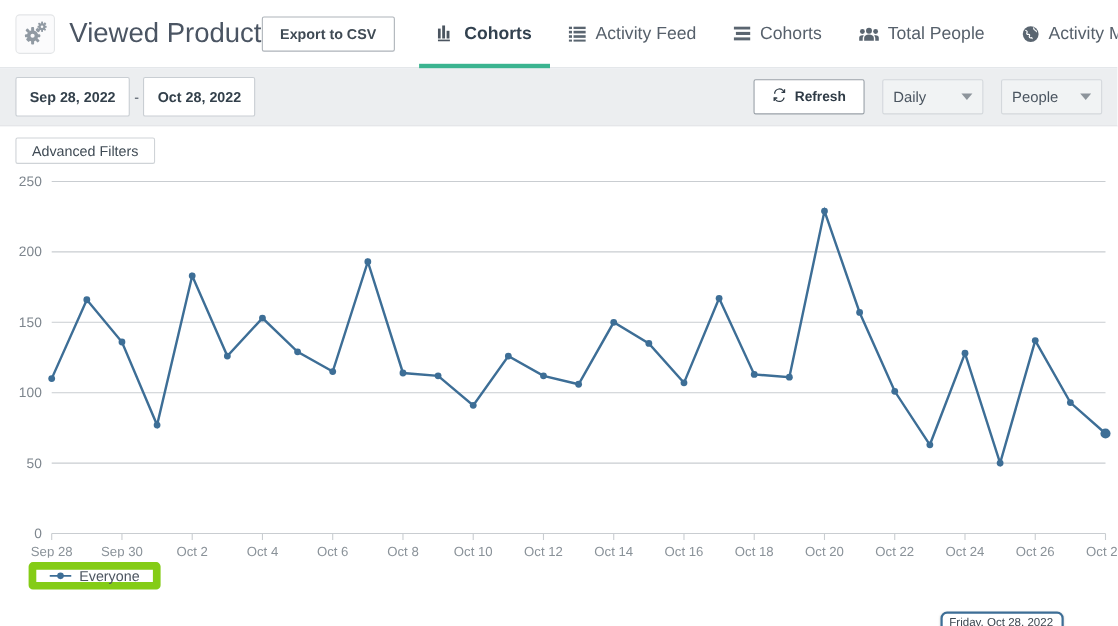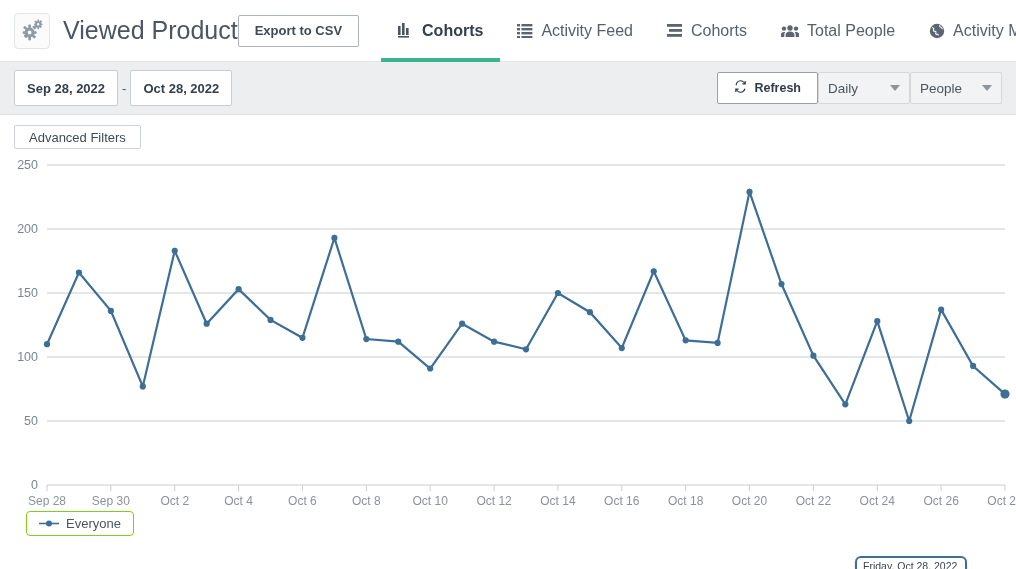--- a/index.html
+++ b/index.html
@@ -97,21 +97,21 @@
     border-radius:2px;
     background:#ffffff;
     font-size:13px;
     font-weight:700;
     color:#33404b;
     display:flex; align-items:center;
     cursor:pointer;
     font-family:"Liberation Sans", sans-serif;
   }
   #date-sep { padding:0 4px; font-size:13px; color:#4b5560; }
-  #toolbar-right { margin-left:auto; display:flex; align-items:center; gap:0; }
+  #toolbar-right { margin-left:auto; display:flex; align-items:center; gap:16px; }
   #refresh-btn {
     height:32px;
     padding:0 16px;
     border:1px solid #9aa1a8;
     border-radius:2px;
     background:#fff;
     font-size:12.5px;
     font-weight:700;
     color:#2f3b46;
     display:flex; align-items:center; gap:7px;
@@ -196,21 +196,21 @@
   }
 
   
   #legend-row { padding:4px 0 0 26px; }
   #legend-item {
     display:inline-flex;
     align-items:center;
     gap:7px;
     height:25px;
     padding:0 12px;
-    border:1px solid #84cc16;
+    border:7px solid #84cc16;
     border-radius:4px;
     background:#fff;
     font-size:13px;
     color:#4c5560;
     cursor:pointer;
   }
   #legend-marker { display:flex; align-items:center; }
 </style>
 </head>
 <body>

